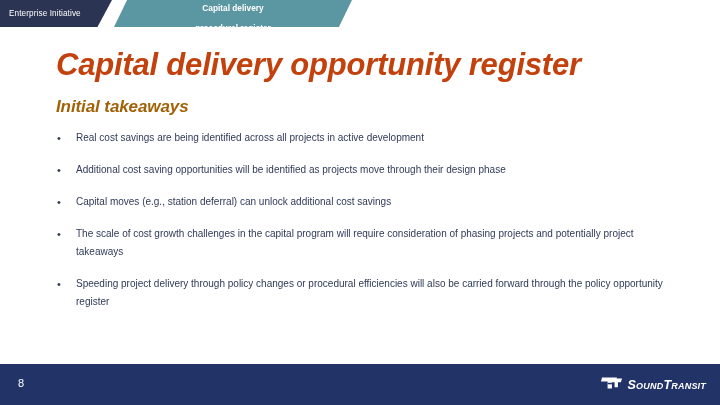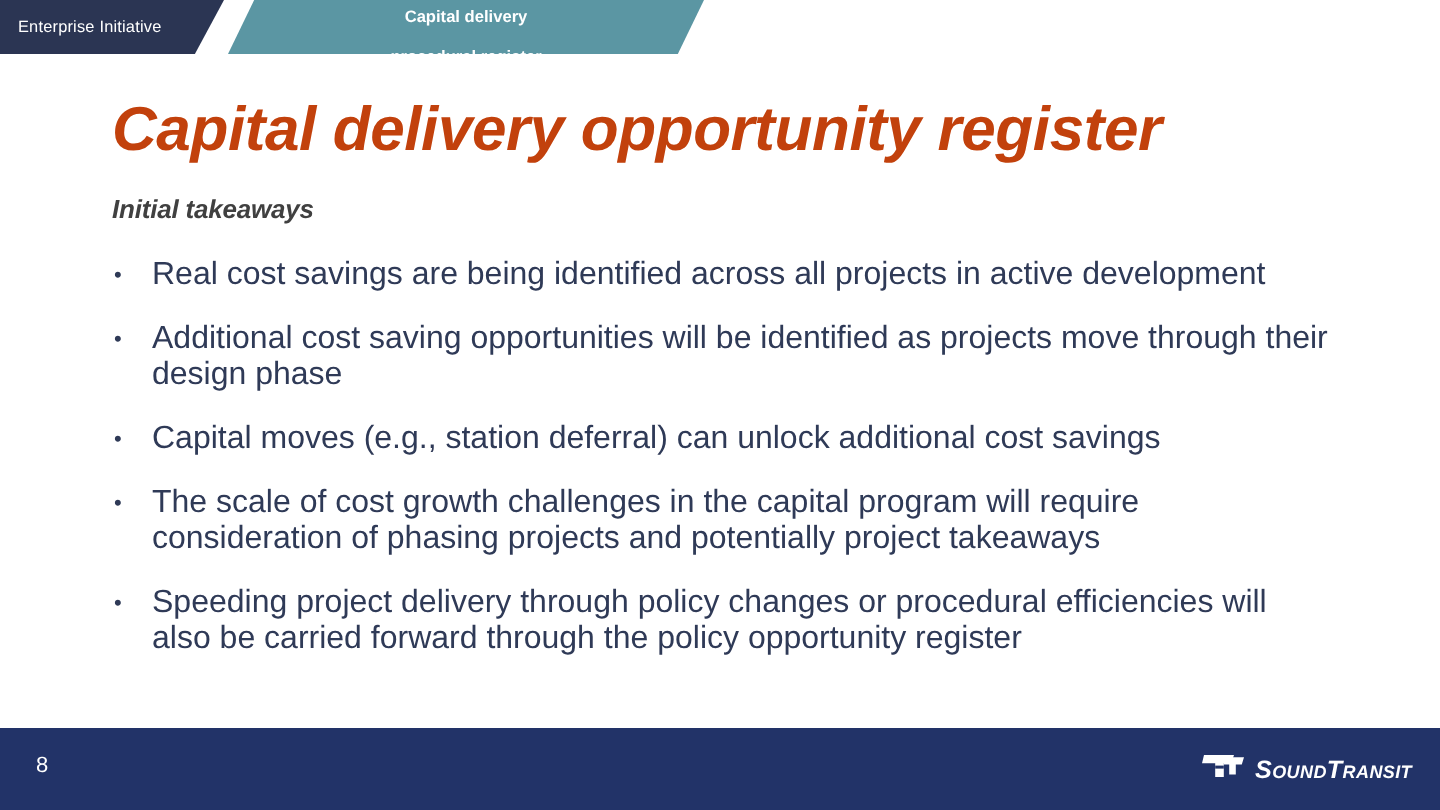--- a/index.html
+++ b/index.html
@@ -74,24 +74,24 @@
     font-weight: bold;
     font-style: italic;
     color: #c2410c;
     letter-spacing: -0.2px;
     white-space: nowrap;
   }
   .slide-subtitle {
     position: absolute;
     left: 56px;
     top: 97px;
-    font-size: 13px;
+    font-size: 17px;
     font-weight: bold;
     font-style: italic;
-    color: #404040;
+    color: #a16207;
     letter-spacing: -0.1px;
     white-space: nowrap;
   }
 
   
   .bullet-list {
     position: absolute;
     left: 55px;
     top: 129px;
     width: 610px;
@@ -105,21 +105,21 @@
     flex: 0 0 19px;
     color: #2f3a57;
     font-size: 11px;
     line-height: 18px;
     text-align: left;
     padding-left: 2px;
   }
   .bullet-text {
     flex: 1 1 auto;
     color: #2f3a57;
-    font-size: 16px;
+    font-size: 10px;
     line-height: 18px;
   }
 
   
   .footer-bar {
     position: absolute;
     left: 0;
     bottom: 0;
     width: 720px;
     height: 41px;

